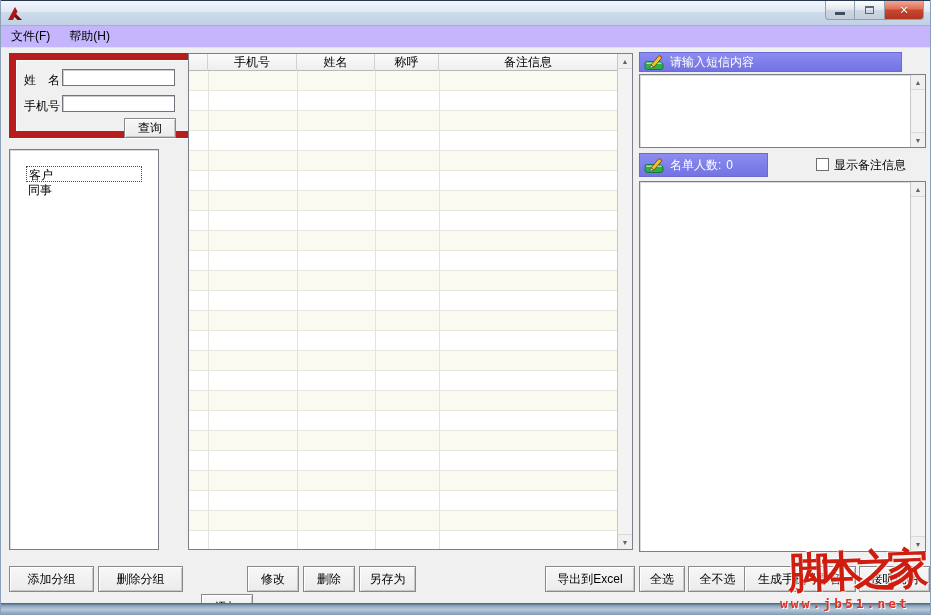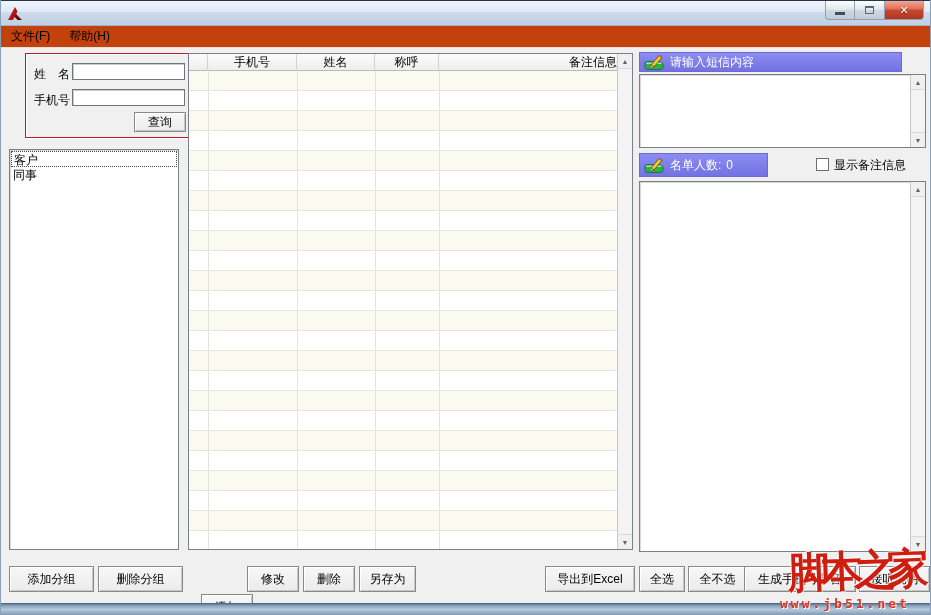--- a/index.html
+++ b/index.html
@@ -24,44 +24,44 @@
   .win-btn.max { width:29px; border-left:none; border-right:none;
                  background:linear-gradient(#fdfefe, #dfe5ec 50%, #cfd7e1 51%, #c3cdd9); }
   .win-btn.close { width:40px; border-radius:0 0 4px 0;
                    background:linear-gradient(#f3a696, #dd6f54 45%, #c94731 50%, #b23520); }
   .glyph-min { width:10px; height:3px; background:#3f4d5e; margin-top:7px; }
   .glyph-max { width:9px; height:8px; border:1px solid #5a6878; box-shadow:inset 0 1px 0 #5a6878; background:transparent; }
   .glyph-close { color:#fff; font-size:11px; font-weight:bold; text-shadow:0 1px 1px #7e2212; }
 
   
   .menubar { position:absolute; left:0; top:26px; width:931px; height:22px;
-             background:#c2410c; border-bottom:1px solid #e2e2e2; display:flex; align-items:flex-end; }
+             background:#c4b5fd; border-bottom:1px solid #e2e2e2; display:flex; align-items:flex-end; }
   .menu-item { padding:2px 9px; margin-left:1px; cursor:default; }
 
   
   .client { position:absolute; left:0; top:48px; width:931px; height:555px; background:#f0f0f0; }
 
   
   .groupbox { position:absolute; left:8px; top:5px; width:200px; height:85px;
-              border:1px solid #b91c1c; box-shadow:inset 1px 1px 0 #ffffff, 1px 1px 0 #ffffff; background:#f0f0f0;margin-left:16px; }
+              border:7px solid #b91c1c; box-shadow:inset 1px 1px 0 #ffffff, 1px 1px 0 #ffffff; background:#f0f0f0; }
   .fld-label { position:absolute; left:8px; font-size:12px; }
   .txt { position:absolute; left:46px; width:113px; height:17px; border:1px solid #70747b;
          box-shadow:inset 1px 1px 0 #c9ccd1; background:#fff; font-size:12px; padding:0 2px;
          font-family:"Liberation Sans","DejaVu Sans",sans-serif; outline:none; }
 
   .btn { background:linear-gradient(#f7f7f7,#ebebeb); border:1px solid #898989;
          box-shadow:inset 1px 1px 0 #ffffff, inset -1px -1px 0 #c8c8c8;
          font-size:12px; color:#000; text-align:center; cursor:pointer;
          font-family:"Liberation Sans","DejaVu Sans",sans-serif; }
   .query-btn { position:absolute; left:108px; top:58px; width:52px; height:20px; }
 
   
   .listbox { position:absolute; background:#fff; border:1px solid #7b7f87;
              box-shadow:inset 1px 1px 0 #d6d9dd; }
-  .group-list { left:8px; top:101px; width:170px; height:401px; padding:1px; }
+  .group-list { left:8px; top:101px; width:150px; height:401px; padding:16px; }
   .list-item { height:16px; line-height:16px; padding:0 2px; cursor:default; }
   .list-item.focused { border:1px dotted #4a4a4a; }
 
   
   .table { position:absolute; left:187px; top:5px; width:445px; height:497px;
            border:1px solid #7b7f87; background:#fff; }
   .thead { position:absolute; left:0; top:0; right:15px; height:17px;
            background:linear-gradient(#fbfbfb,#eeeeee); border-bottom:1px solid #b9b9b9; display:flex; }
   .th { height:17px; line-height:16px; text-align:center; font-size:12px;
         border-right:1px solid #d2d2d2; overflow:hidden; white-space:nowrap; }
@@ -153,21 +153,21 @@
       <div class="list-item focused">客户</div>
       <div class="list-item">同事</div>
     </div>
 
     <div class="table">
       <div class="thead">
         <div class="th" style="width:19px;"></div>
         <div class="th" style="width:89px;">手机号</div>
         <div class="th" style="width:78px;">姓名</div>
         <div class="th" style="width:64px;">称呼</div>
-        <div class="th" style="flex:1; border-right:none;text-align:right;">备注信息</div>
+        <div class="th" style="flex:1; border-right:none;">备注信息</div>
       </div>
       <div class="tbody">
         <div class="vline" style="left:19px;"></div>
         <div class="vline" style="left:108px;"></div>
         <div class="vline" style="left:186px;"></div>
         <div class="vline" style="left:250px;"></div>
       </div>
       <div class="vscroll">
         <div class="sb-btn sb-up">▲</div>
         <div class="sb-btn sb-down">▼</div>

